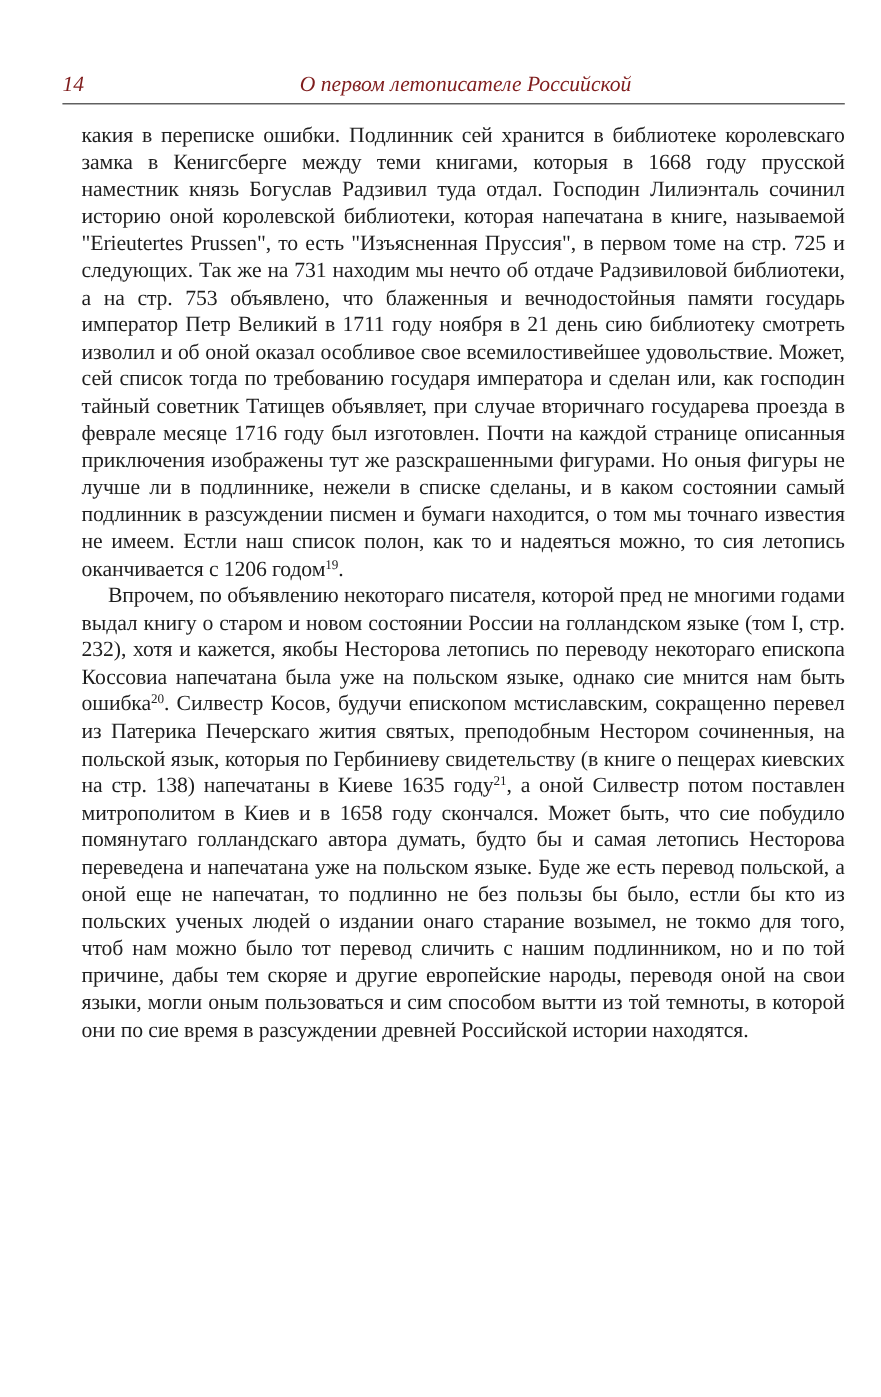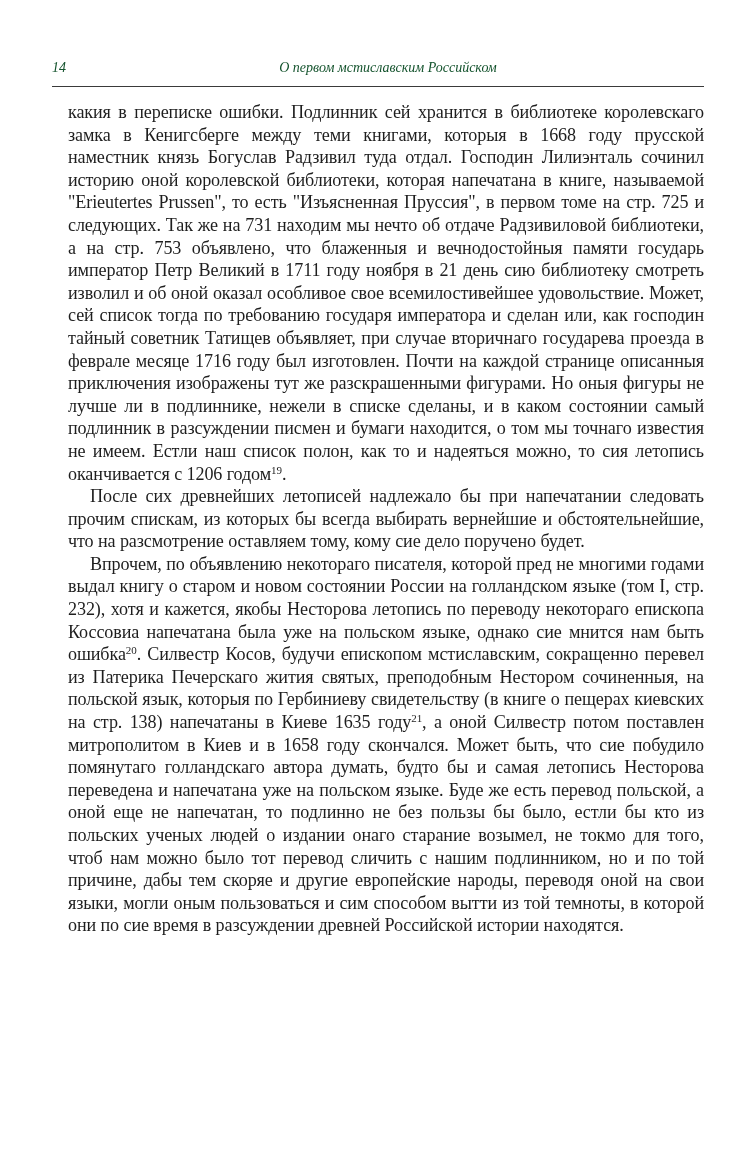--- a/index.html
+++ b/index.html
@@ -19,22 +19,22 @@
       left: 52px;
       top: 58px;
       width: 652px;
     }
     .running-head {
       position: relative;
       height: 28px;
       border-bottom: 1px solid #3a3a3a;
       font-family: "Liberation Serif", serif;
       font-style: italic;
-      font-size: 14px;
-      color: #14532d;
+      font-size: 18px;
+      color: #7f1d1d;
     }
     .page-number {
       position: absolute;
       left: 0;
       top: 2px;
     }
     .running-title {
       position: absolute;
       left: 0;
       right: 0;
@@ -63,26 +63,23 @@
       line-height: 0;
       vertical-align: 6px;
     }
   </style>
 </head>
 <body>
 
 <div class="page">
   <div class="running-head">
     <span class="page-number">14</span>
-    <span class="running-title">О первом мстиславским Российском</span>
+    <span class="running-title">О первом летописателе Российской</span>
   </div>
   <div class="body-text">
     <p class="para">
       <span>какия в переписке ошибки. Подлинник сей хранится в библиотеке королевскаго замка в Кенигсберге между теми книгами, которыя в 1668 году прусской наместник князь Богуслав Радзивил туда отдал. Господин Лилиэнталь сочинил историю оной королевской библиотеки, которая напечатана в книге, называемой "Erieutertes Prussen", то есть "Изъясненная Пруссия", в первом томе на стр. 725 и следующих. Так же на 731 находим мы нечто об отдаче Радзивиловой библиотеки, а на стр. 753 объявлено, что блаженныя и вечнодостойныя памяти государь император Петр Великий в 1711 году ноября в 21 день сию библиотеку смотреть изволил и об оной оказал особливое свое всемилостивейшее удовольствие. Может, сей список тогда по требованию государя императора и сделан или, как господин тайный советник Татищев объявляет, при случае вторичнаго государева проезда в феврале месяце 1716 году был изготовлен. Почти на каждой странице описанныя приключения изображены тут же разскрашенными фигурами. Но оныя фигуры не лучше ли в подлиннике, нежели в списке сделаны, и в каком состоянии самый подлинник в разсуждении писмен и бумаги находится, о том мы точнаго известия не имеем. Естли наш список полон, как то и надеяться можно, то сия летопись оканчивается с 1206 годом</span><sup>19</sup><span>.</span>
-    </p>
-    <p class="para indent">
-      <span>После сих древнейших летописей надлежало бы при напечатании следовать прочим спискам, из которых бы всегда выбирать вернейшие и обстоятельнейшие, что на разсмотрение оставляем тому, кому сие дело поручено будет.</span>
     </p>
     <p class="para indent">
       <span>Впрочем, по объявлению некотораго писателя, которой пред не многими годами выдал книгу о старом и новом состоянии России на голландском языке (том I, стр. 232), хотя и кажется, якобы Несторова летопись по переводу некотораго епископа Коссовиа напечатана была уже на польском языке, однако сие мнится нам быть ошибка</span><sup>20</sup><span>. Силвестр Косов, будучи епископом мстиславским, сокращенно перевел из Патерика Печерскаго жития святых, преподобным Нестором сочиненныя, на польской язык, которыя по Гербиниеву свидетельству (в книге о пещерах киевских на стр. 138) напечатаны в Киеве 1635 году</span><sup>21</sup><span>, а оной Силвестр потом поставлен митрополитом в Киев и в 1658 году скончался. Может быть, что сие побудило помянутаго голландскаго автора думать, будто бы и самая летопись Несторова переведена и напечатана уже на польском языке. Буде же есть перевод польской, а оной еще не напечатан, то подлинно не без пользы бы было, естли бы кто из польских ученых людей о издании онаго старание возымел, не токмо для того, чтоб нам можно было тот перевод сличить с нашим подлинником, но и по той причине, дабы тем скоряе и другие европейские народы, переводя оной на свои языки, могли оным пользоваться и сим способом вытти из той темноты, в которой они по сие время в разсуждении древней Российской истории находятся.</span>
     </p>
   </div>
 </div>
 
 </body></html>

